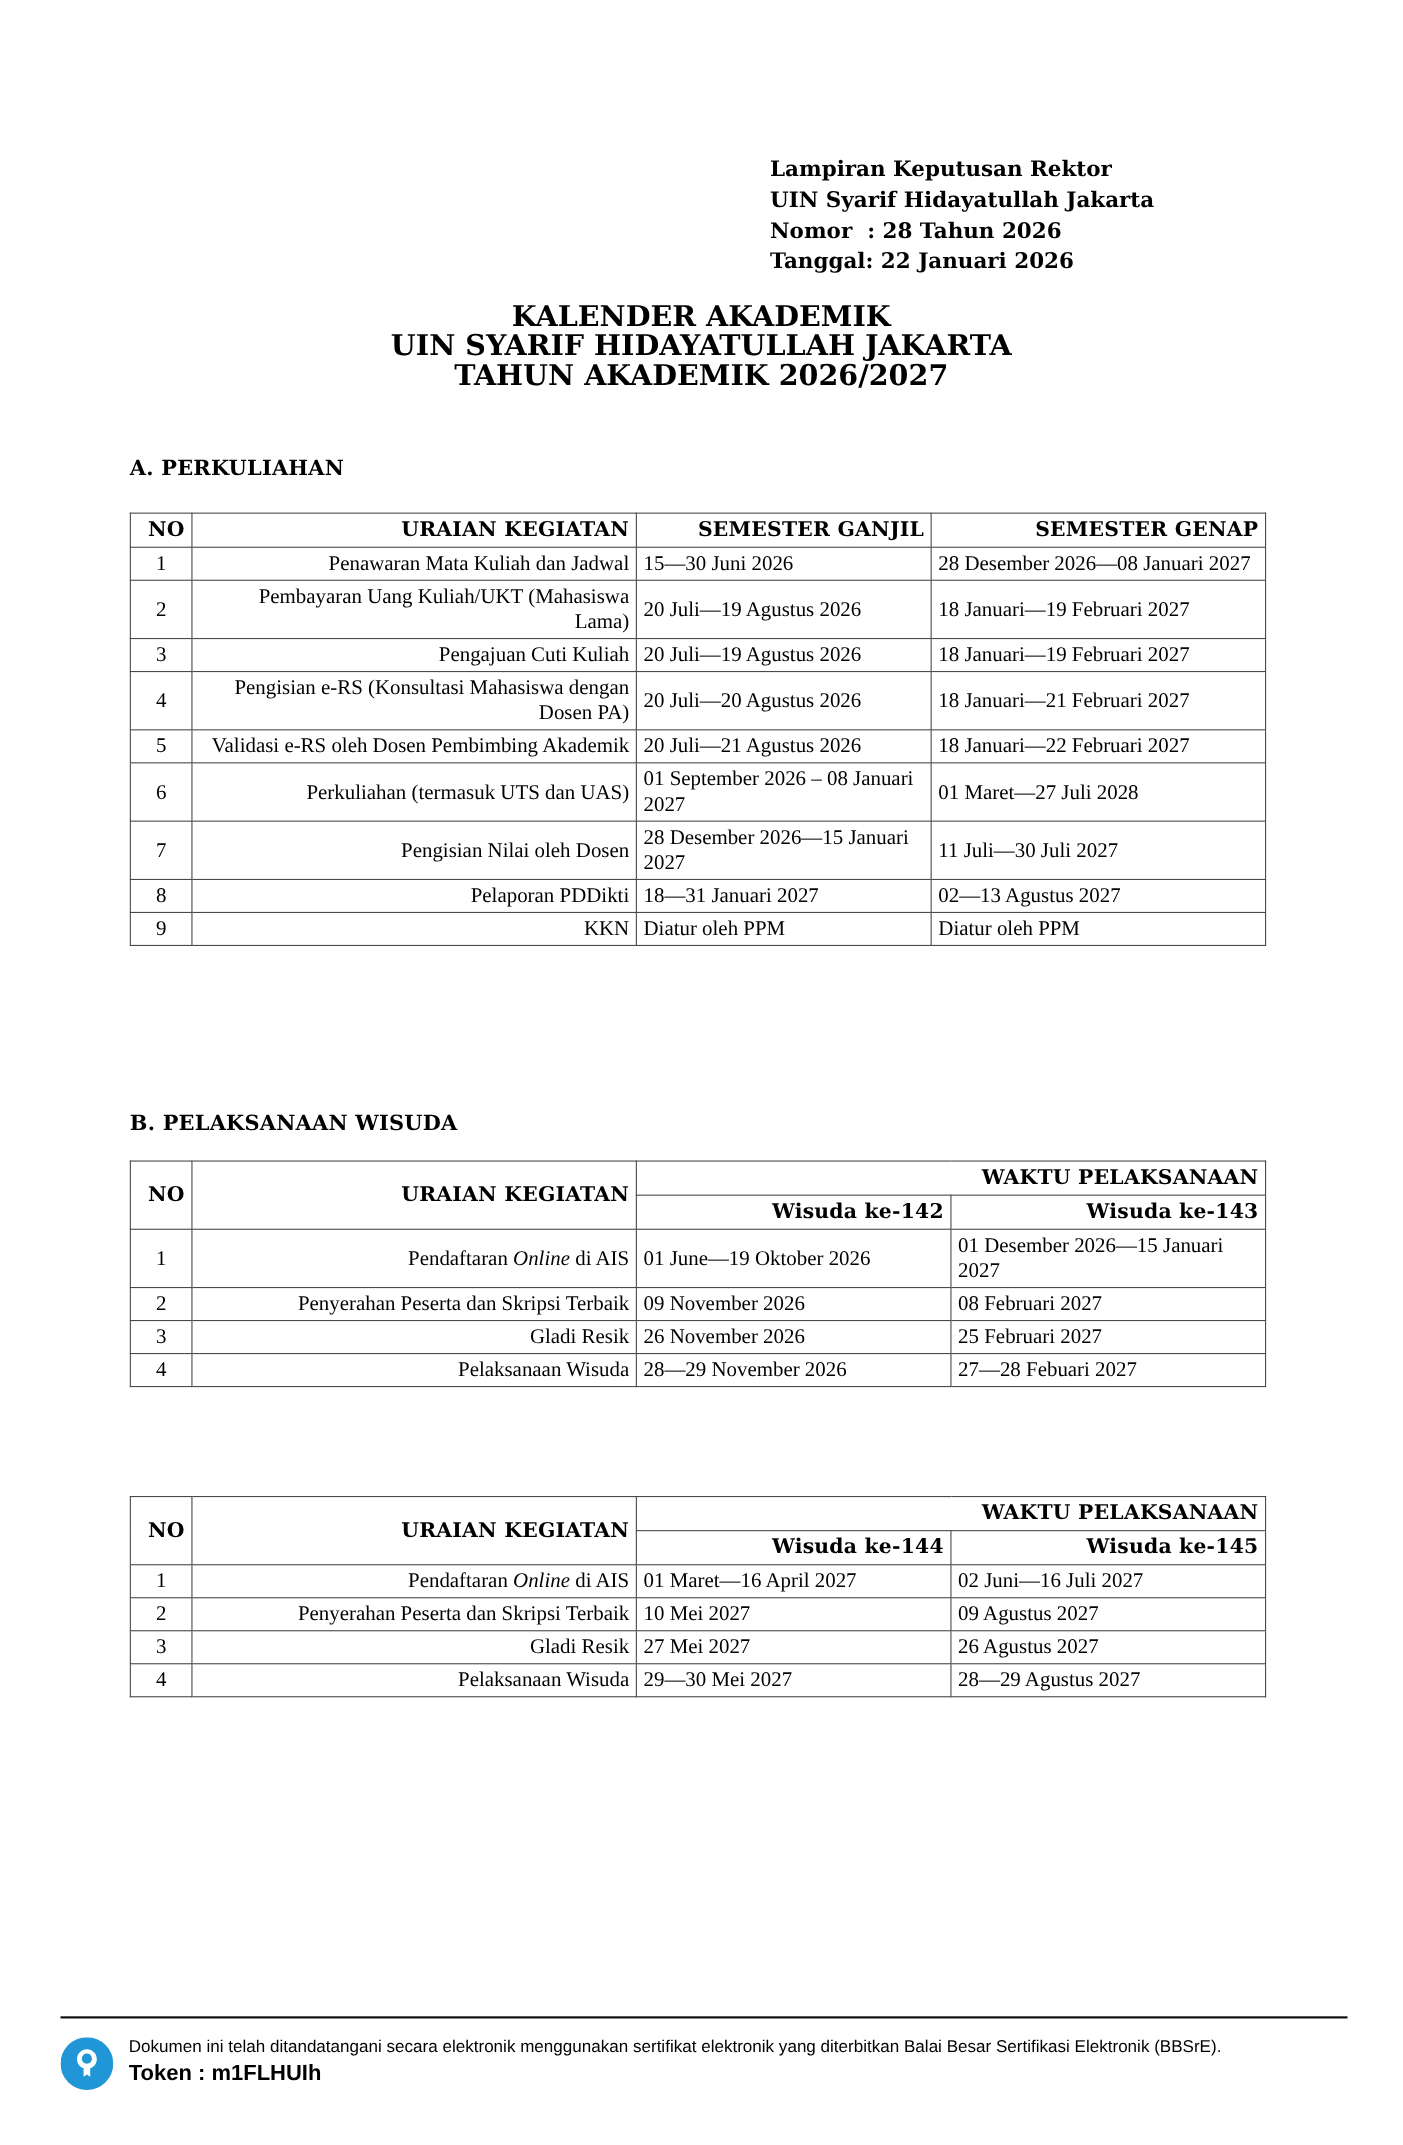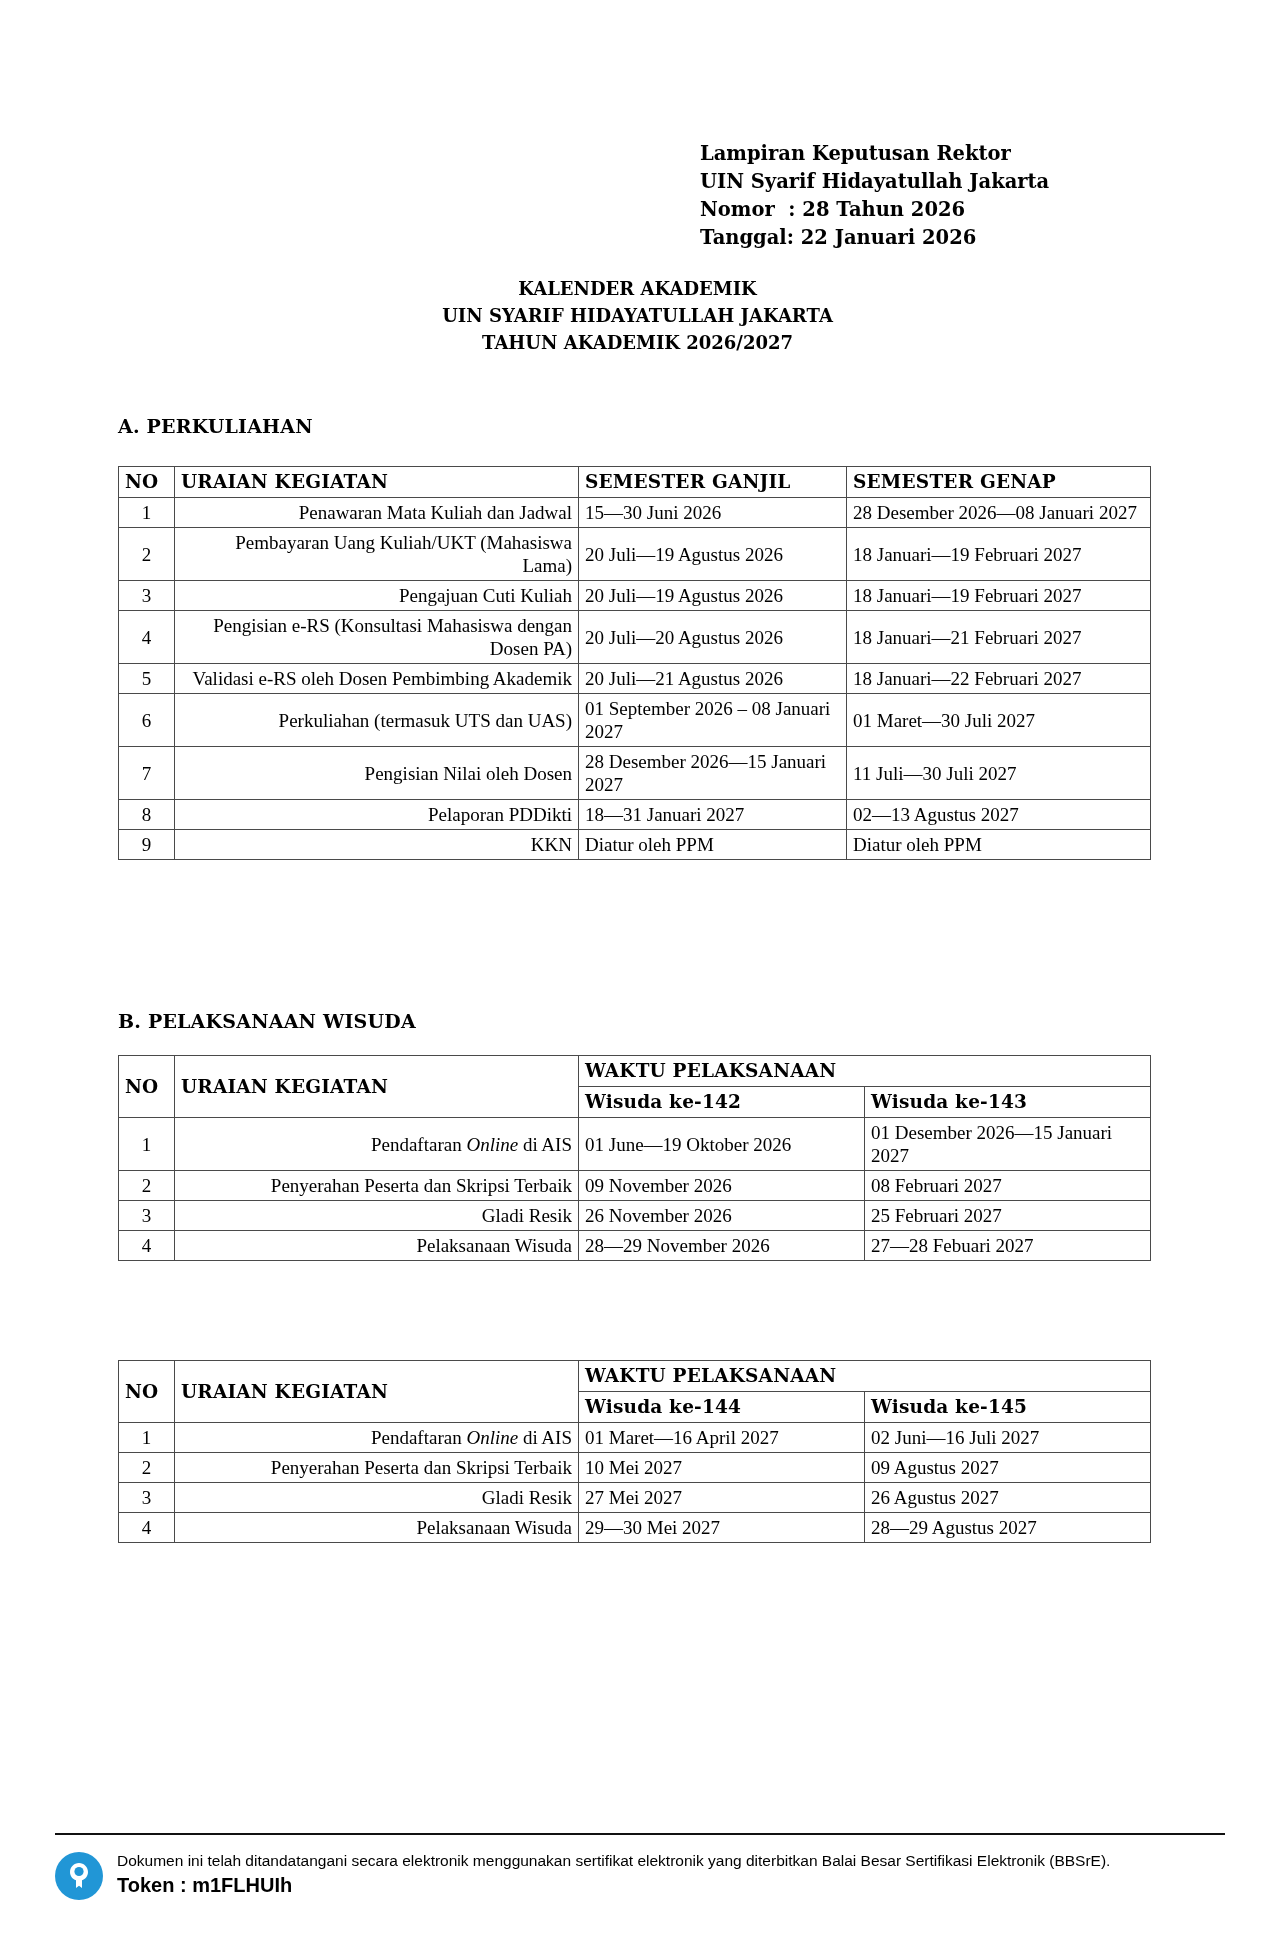--- a/index.html
+++ b/index.html
@@ -37,21 +37,21 @@
 
   
   .doc-title {
     position: absolute;
     left: 0;
     top: 275px;
     width: 1275px;
     text-align: center;
     font-family: "DejaVu Serif", "Liberation Serif", serif;
     font-weight: bold;
-    font-size: 18px;
+    font-size: 26px;
     line-height: 27px;
   }
 
   
   .section-heading {
     position: absolute;
     font-family: "DejaVu Serif", "Liberation Serif", serif;
     font-weight: bold;
     font-size: 19px;
     letter-spacing: 0.2px;
@@ -70,21 +70,21 @@
   table.cal td, table.cal th {
     border: 1.3px solid #4a4a4a;
     padding: 3px 6px;
     vertical-align: middle;
     line-height: 23px;
   }
   table.cal th {
     font-family: "DejaVu Serif", "Liberation Serif", serif;
     font-weight: bold;
     font-size: 18.5px;
-    text-align: left;
+    text-align: right;
     letter-spacing: 0.2px;
     line-height: 24px;
   }
   td.num { text-align: center; width: 52px; }
   td.desc { text-align: right; padding-left: 10px; }
   td.date { }
 
   
   #table-a { left: 118px; top: 466px; width: 1032px; }
   #table-a col.c-no    { width: 56px; }
@@ -203,21 +203,21 @@
         <tr>
           <td class="num">5</td>
           <td class="desc">Validasi e-RS oleh Dosen Pembimbing Akademik</td>
           <td class="date">20 Juli—21 Agustus 2026</td>
           <td class="date">18 Januari—22 Februari 2027</td>
         </tr>
         <tr>
           <td class="num">6</td>
           <td class="desc">Perkuliahan (termasuk UTS dan UAS)</td>
           <td class="date">01 September 2026 – 08 Januari 2027</td>
-          <td class="date">01 Maret—30 Juli 2027</td>
+          <td class="date">01 Maret—27 Juli 2028</td>
         </tr>
         <tr>
           <td class="num">7</td>
           <td class="desc">Pengisian Nilai oleh Dosen</td>
           <td class="date">28 Desember 2026—15 Januari 2027</td>
           <td class="date">11 Juli—30 Juli 2027</td>
         </tr>
         <tr>
           <td class="num">8</td>
           <td class="desc">Pelaporan PDDikti</td>

